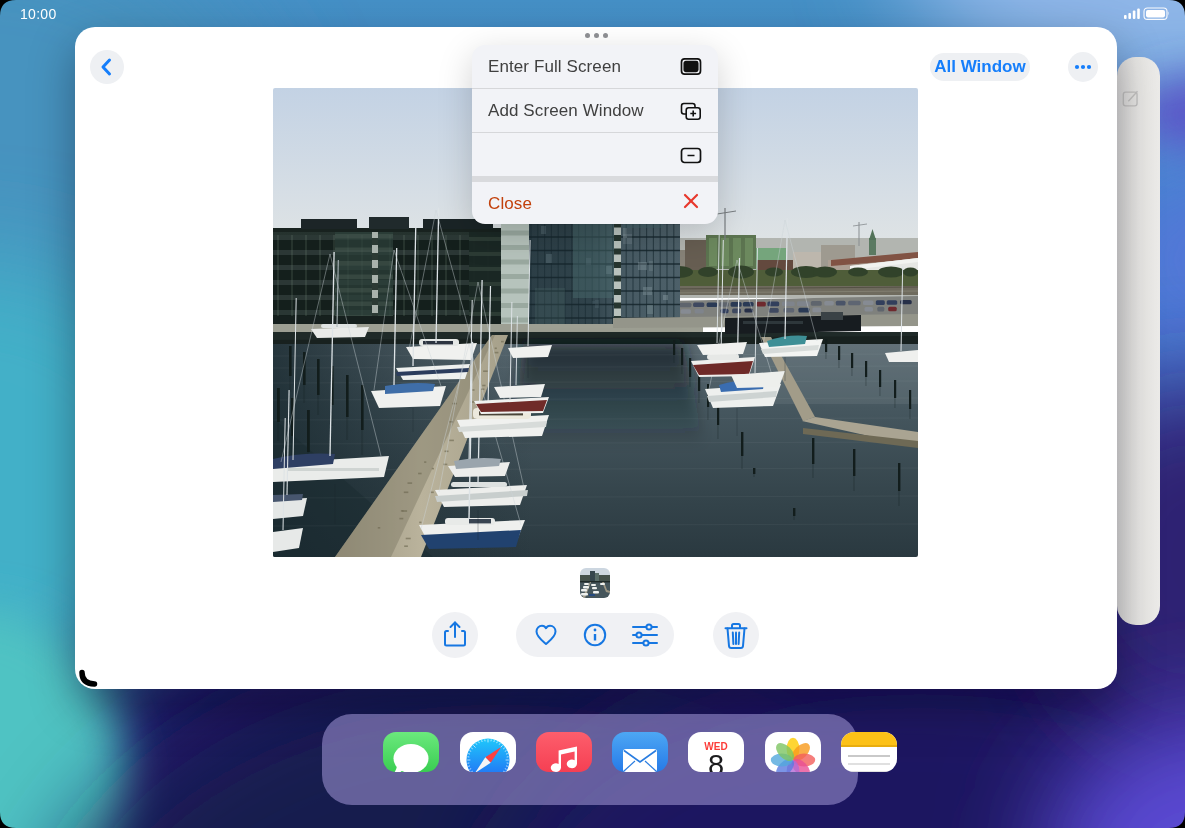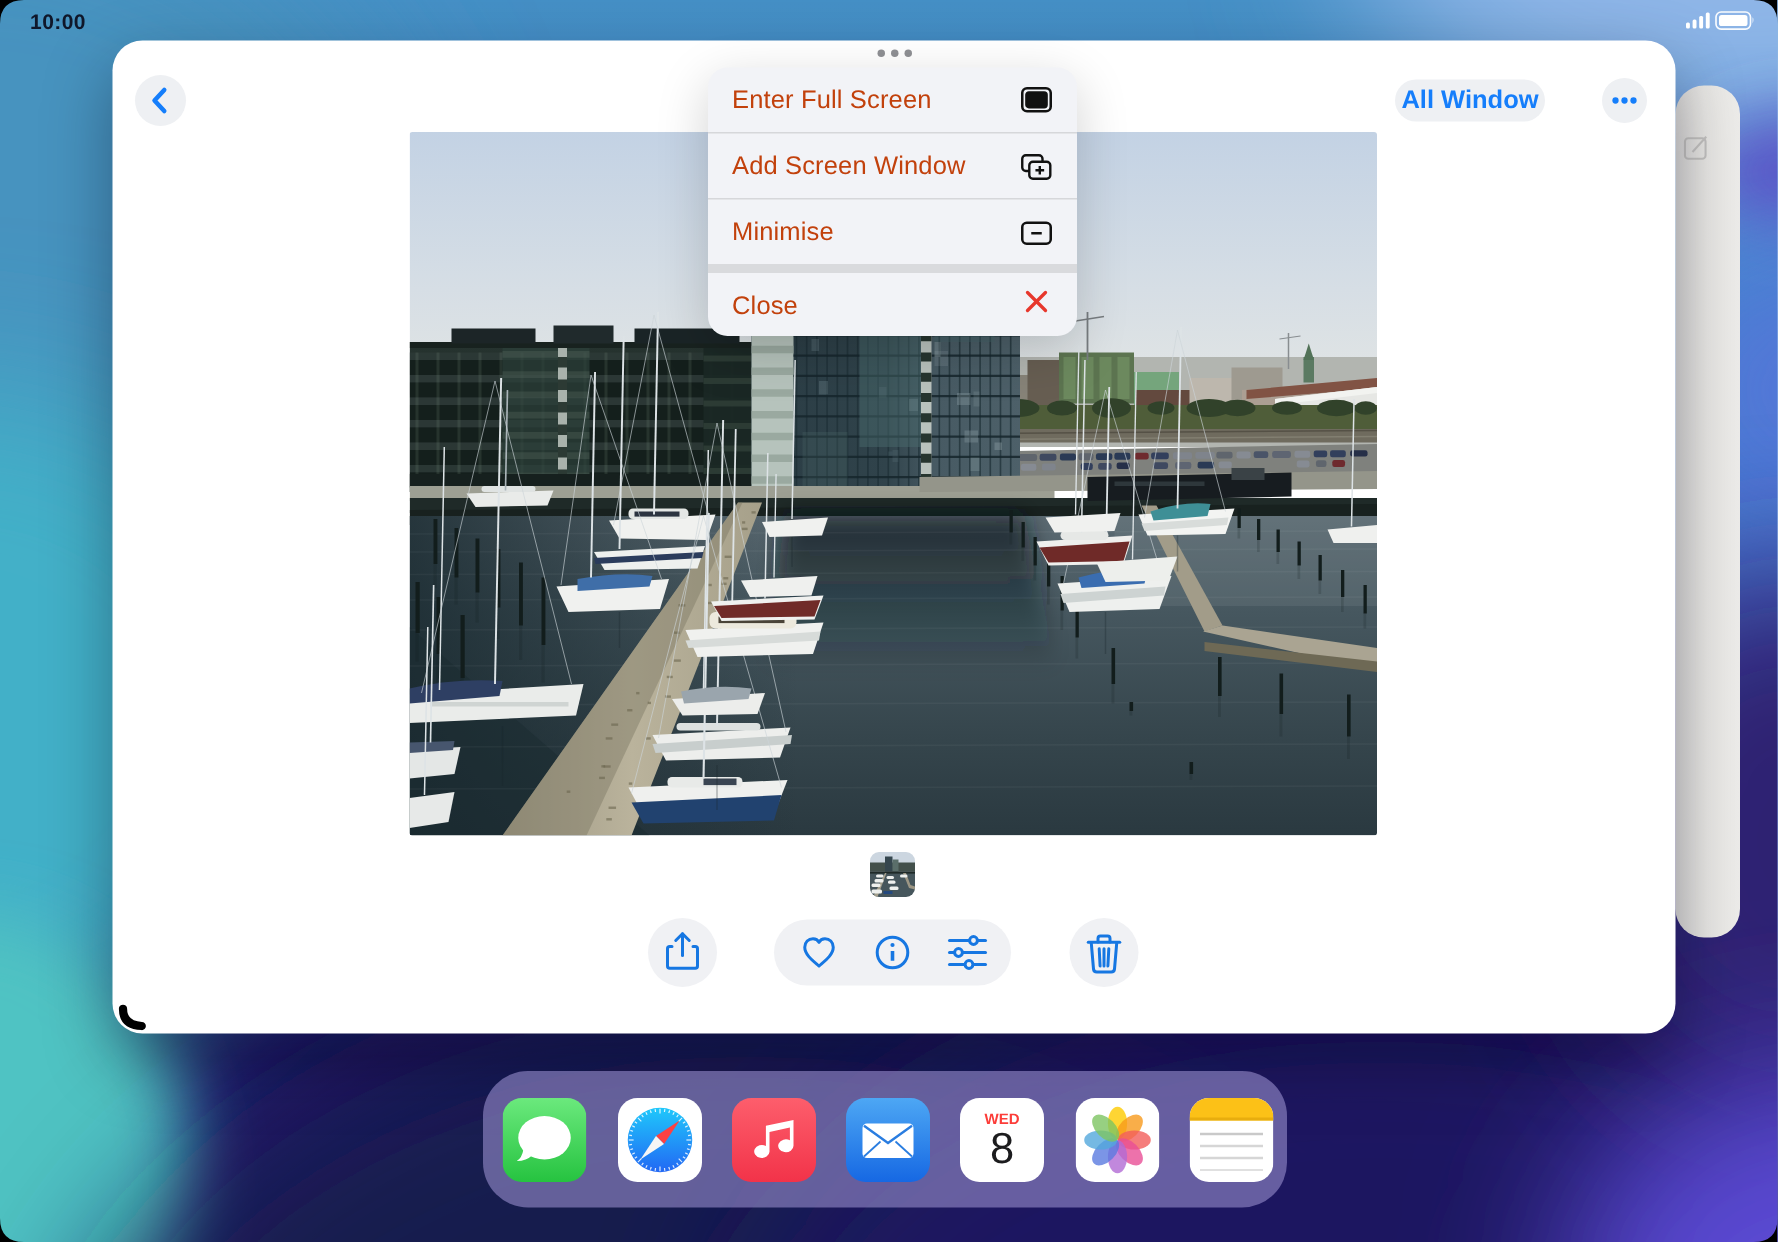--- a/index.html
+++ b/index.html
@@ -28,29 +28,29 @@
 
   #photo { left:273px; top:88px; width:645px; height:469px; border-radius:2px; overflow:hidden; }
 
   #thumb { left:580px; top:568px; width:30px; height:30px; border-radius:6px; overflow:hidden; }
 
   .circbtn { width:46px; height:46px; border-radius:50%; background:#f0f1f4; top:612px; }
   #toolpill { left:516px; top:613px; width:158px; height:44px; border-radius:22px; background:#f0f1f4; }
 
   #dock { left:322px; top:714px; width:536px; height:91px; border-radius:30px;
     background:rgba(148,138,202,0.62); }
-  .ic { position:absolute; top:732px; width:56px; height:56px; border-radius:13px; overflow:hidden; }
+  .ic { position:absolute; top:732px; width:56px; height:40px; border-radius:13px; overflow:hidden;margin-left:48px; }
 
   #menu { left:472px; top:45px; width:246px; height:179px; border-radius:13px;
     background:#f2f3f7; box-shadow:0 10px 35px rgba(0,0,0,0.18); overflow:hidden; }
-  .mi { position:absolute; left:0; width:100%; height:43px; font-size:17px; color:#c2410c;
+  .mi { position:absolute; left:0; width:100%; height:43px; font-size:17px; color:#404040;
     line-height:43px; padding-left:16px; letter-spacing:0.1px;}
   .sep { position:absolute; left:0; width:100%; height:1px; background:#d6d7da; }
 
-  #time { left:20px; top:6px; color:#0f172a; font-size:14px; font-weight:bold; letter-spacing:0.3px; }
+  #time { left:20px; top:6px; color:#ffffff; font-size:14px; font-weight:normal; letter-spacing:0.3px; }
 
   .corner { width:16px; height:16px; background:transparent; }
   svg { display:block; }
 </style>
 </head>
 <body>
 
 <svg id="wall" class="abs" width="1185" height="828" viewBox="0 0 1185 828" preserveAspectRatio="none">
   <defs>
     <linearGradient id="wbase" x1="0" y1="0" x2="0" y2="1">
@@ -667,21 +667,20 @@
 
 <svg id="phone" class="abs" style="left:76px;top:667px" width="26" height="26" viewBox="0 0 26 26" fill="none" stroke="#000" stroke-width="5.5" stroke-linecap="round">
   <path d="M6 5.5 Q6 16.5 18.5 17"></path>
 </svg>
 
 <div id="menu" class="abs">
   <div class="mi" style="top:0">Enter Full Screen</div>
   <div class="sep" style="top:43px"></div>
   <div class="mi" style="top:44px">Add Screen Window</div>
   <div class="sep" style="top:87px"></div>
-  <div class="mi" style="top:88px">Minimise</div>
   <div style="position:absolute;top:131px;width:100%;height:6px;background:#d9dadd"></div>
   <div class="mi" style="top:137px;color:#c2410c">Close</div>
   <svg class="abs" style="left:208px;top:12px" width="22" height="19" viewBox="0 0 22 19" fill="none" stroke="#111" stroke-width="1.7">
     <rect x="1.5" y="1.8" width="19" height="15.4" rx="3.2"></rect>
     <rect x="4.3" y="4.6" width="13.4" height="9.8" rx="1.6" fill="#111"></rect>
   </svg>
   <svg class="abs" style="left:208px;top:57px" width="22" height="19" viewBox="0 0 22 19" fill="none" stroke="#111" stroke-width="1.6">
     <rect x="1.5" y="1.5" width="13.5" height="10.5" rx="2.4"></rect>
     <rect x="6.2" y="5.8" width="14" height="11.4" rx="2.4" fill="#f2f3f7"></rect>
     <line x1="13.2" y1="8.6" x2="13.2" y2="14.4"></line>

